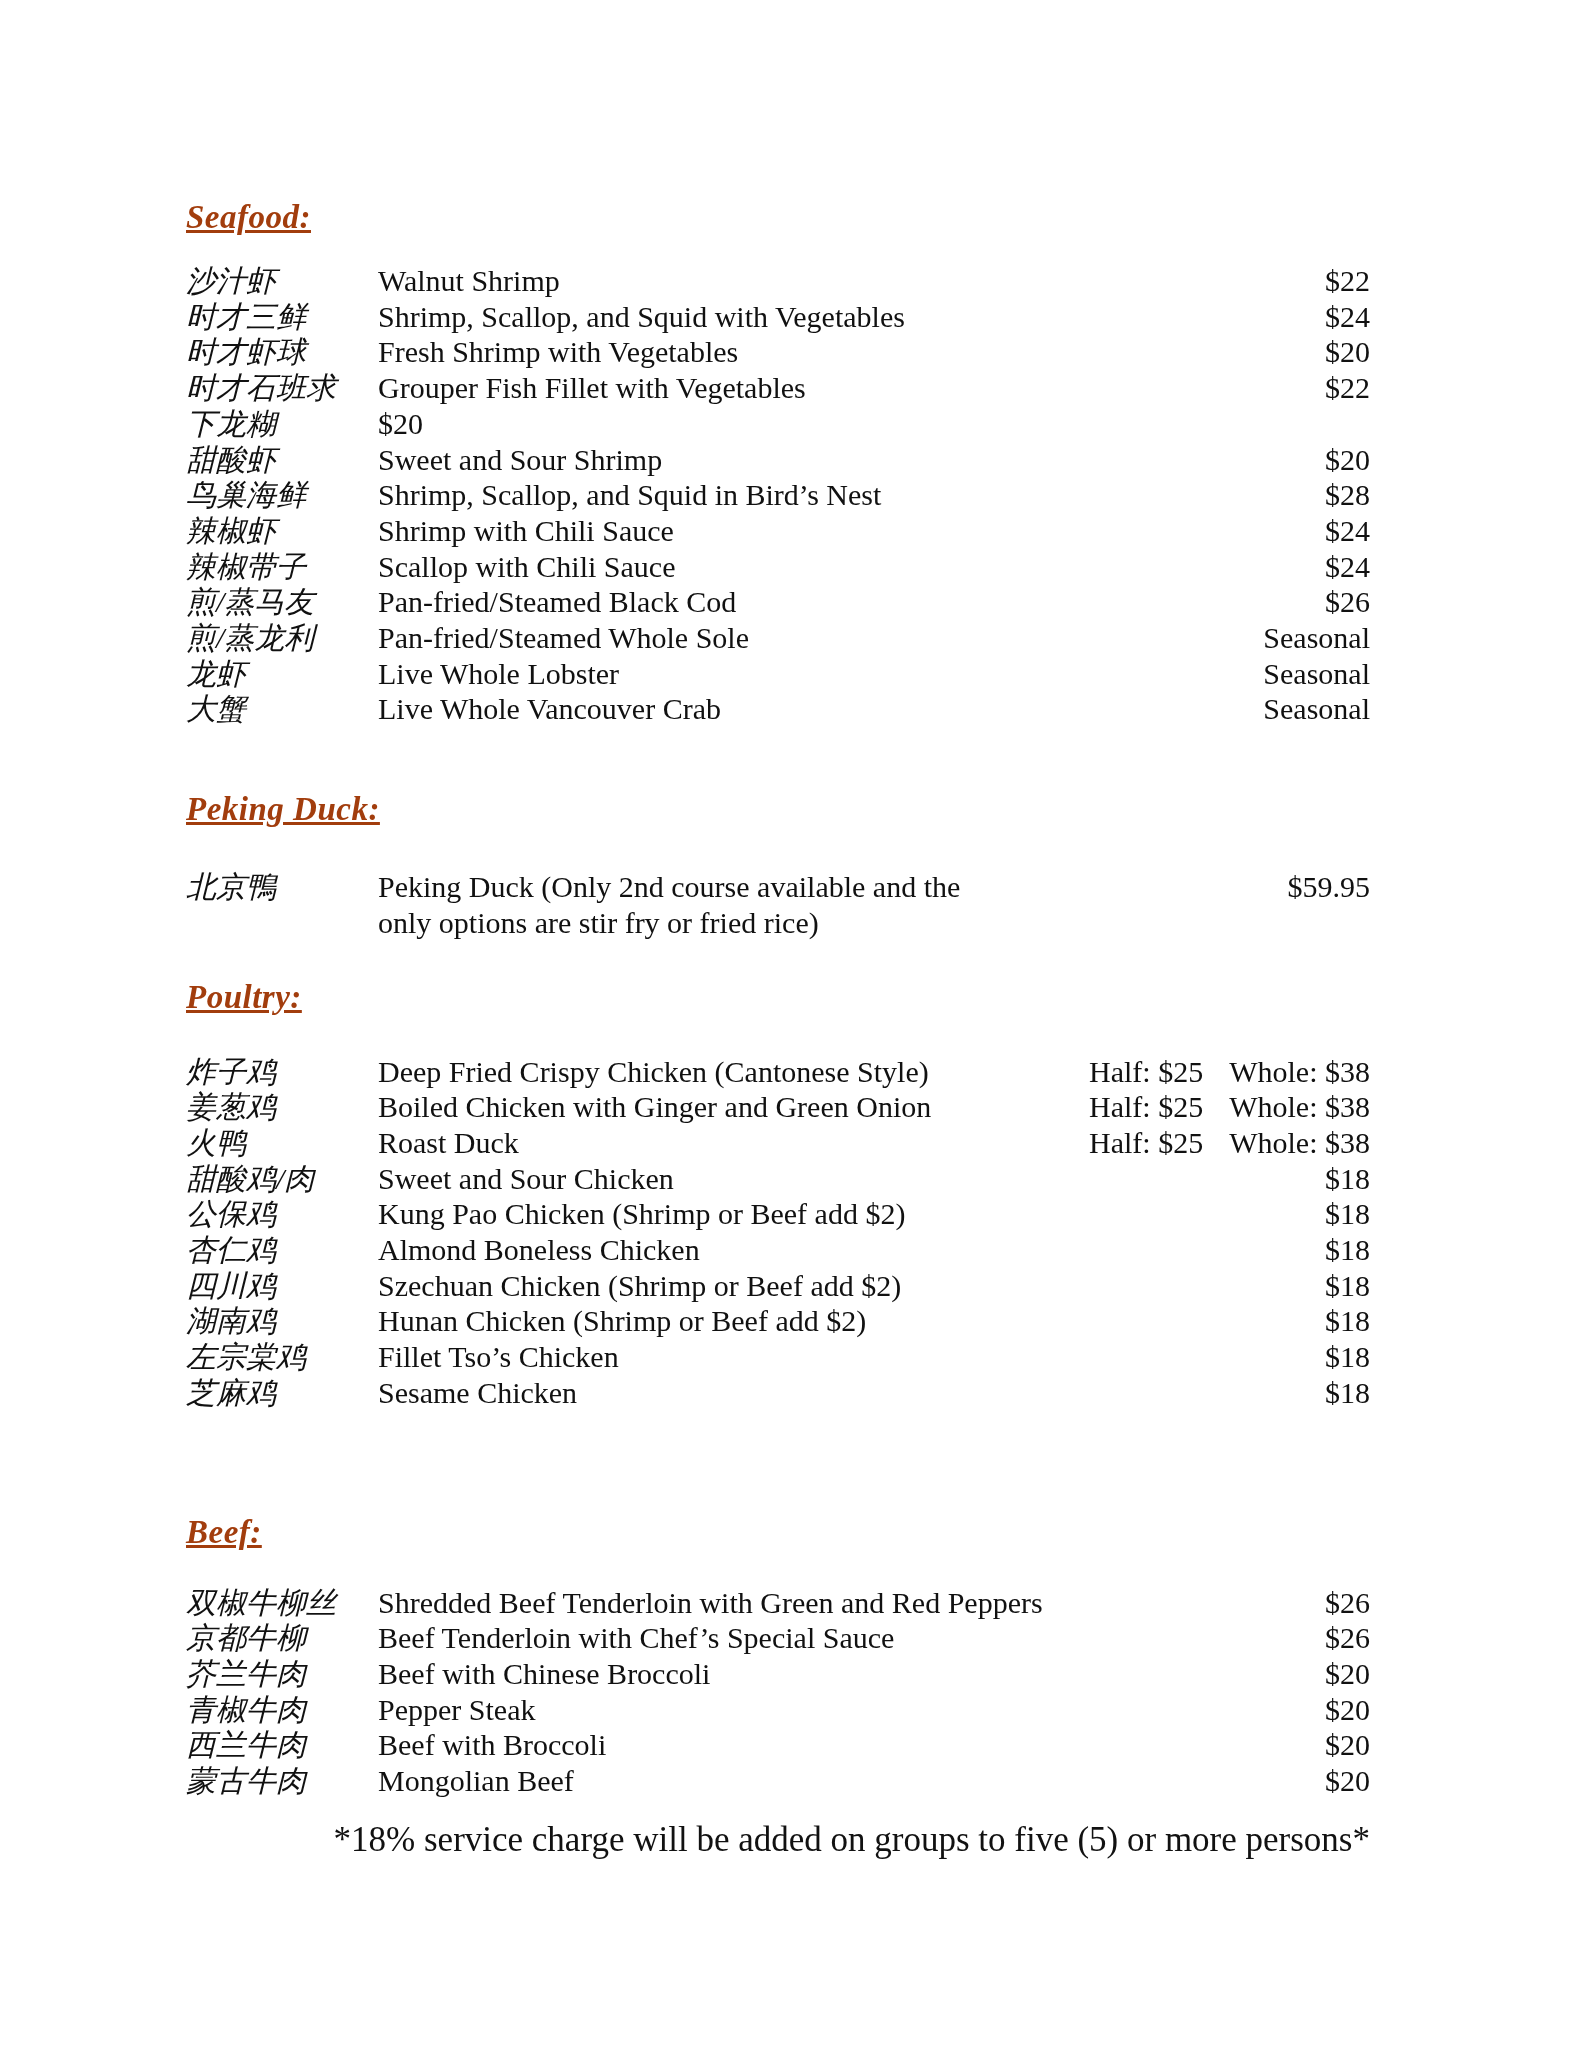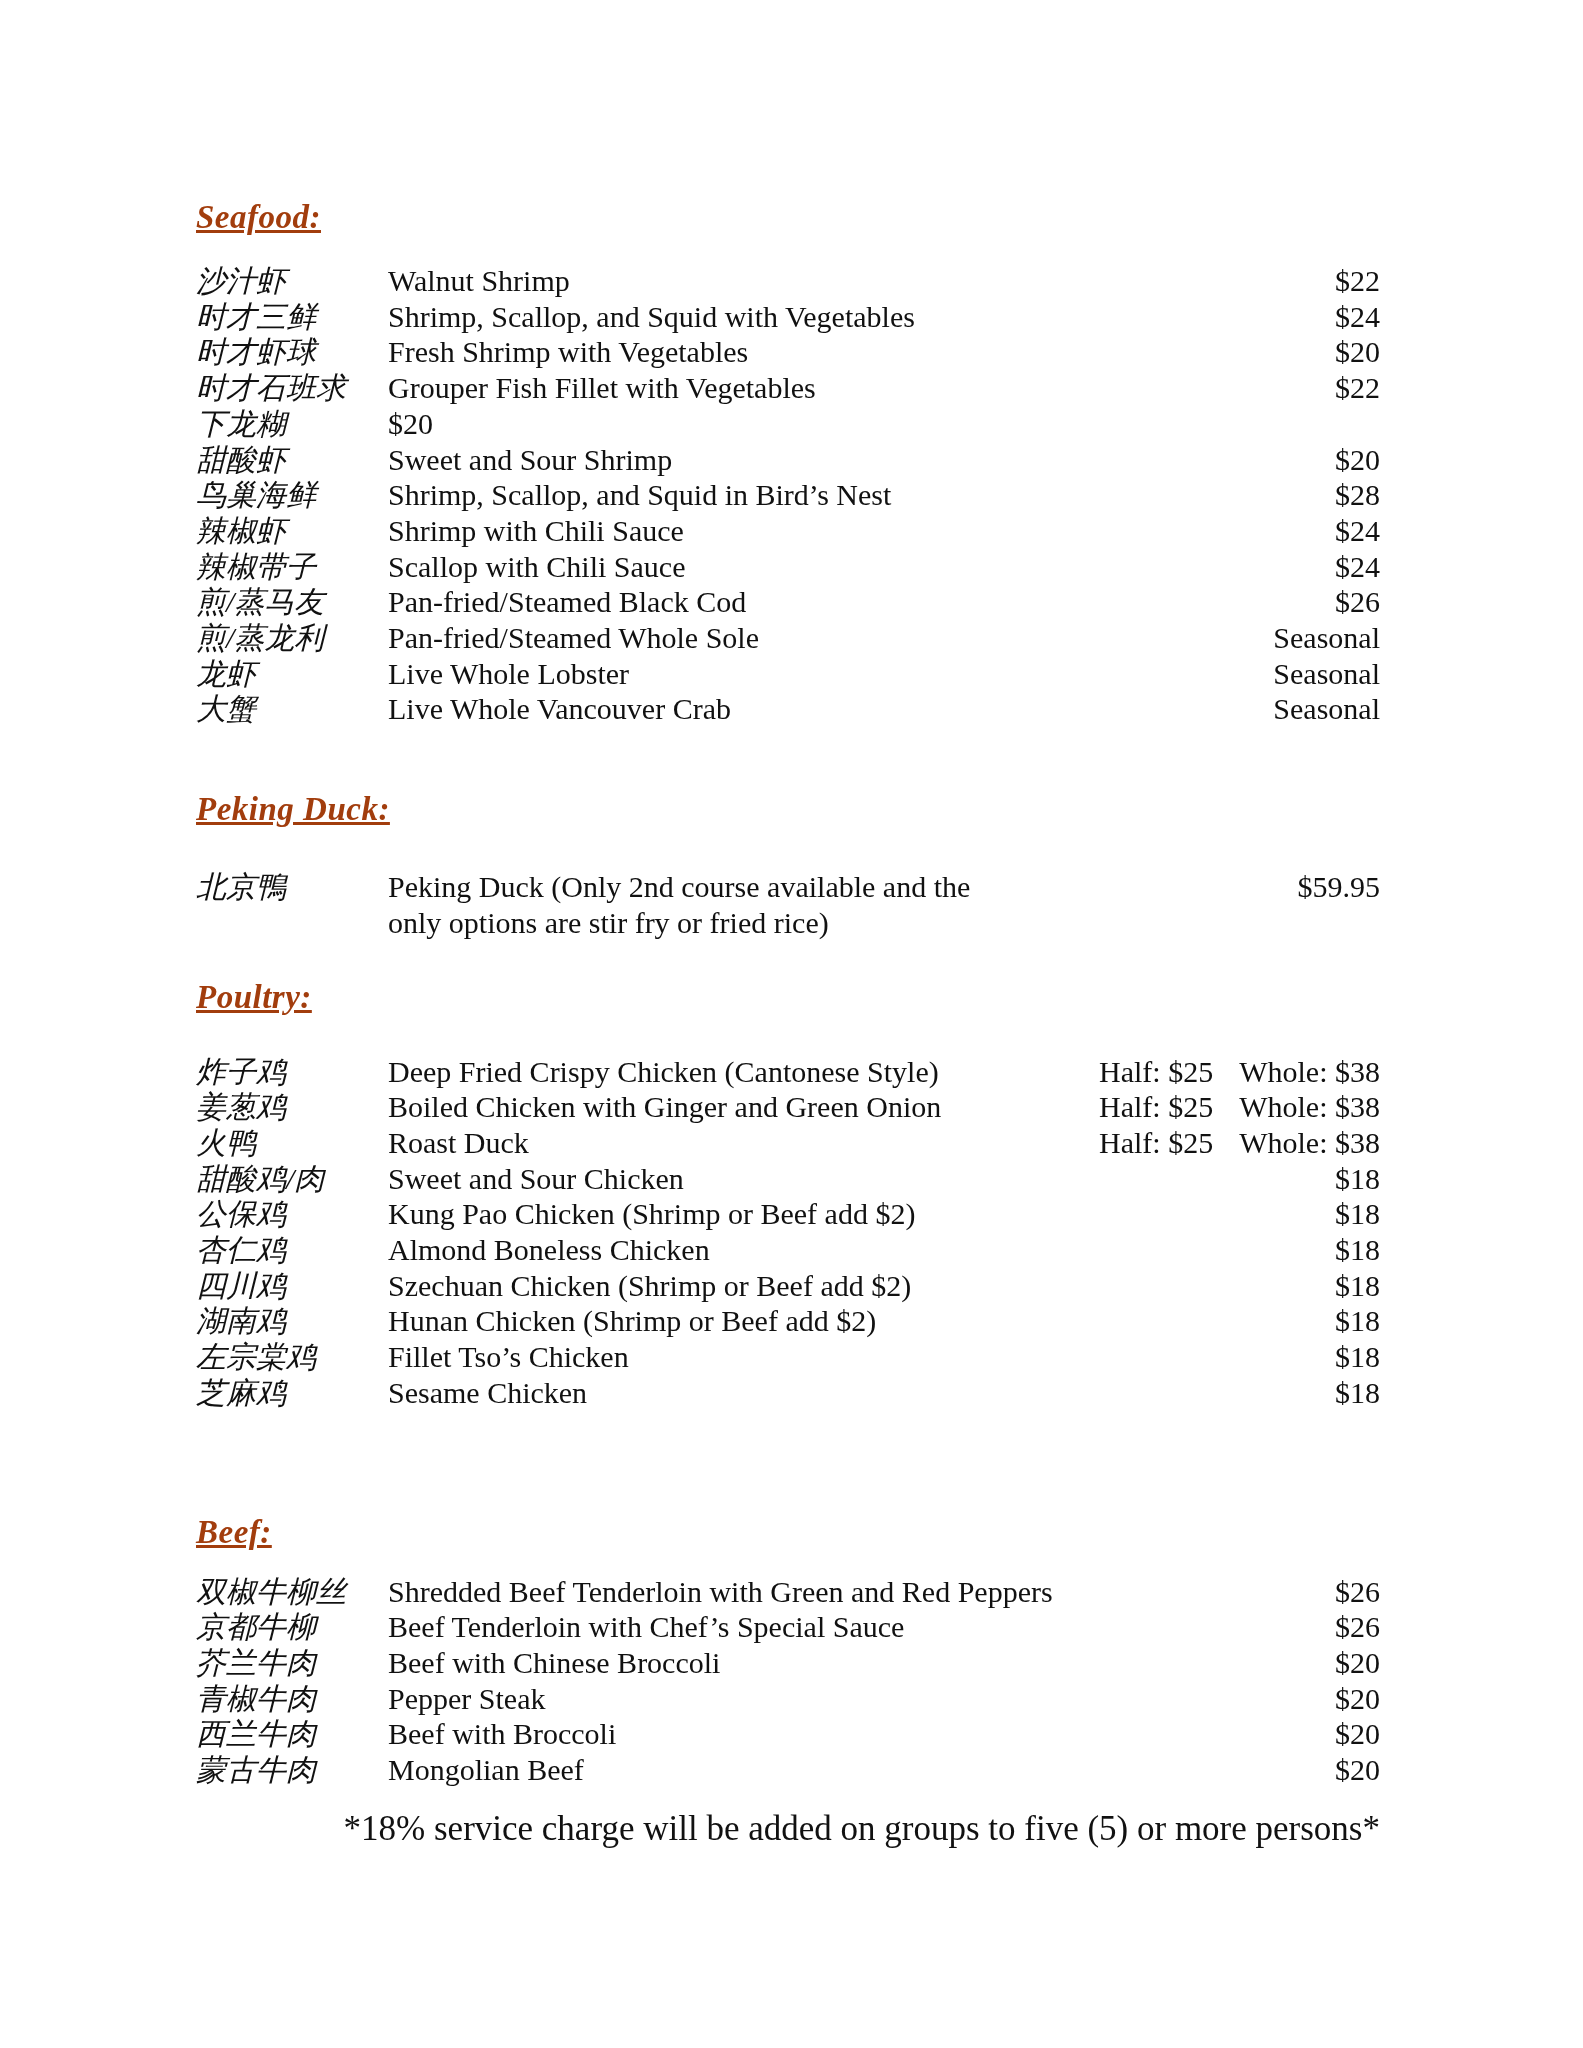--- a/index.html
+++ b/index.html
@@ -9,38 +9,38 @@
   }
   *{box-sizing:border-box;}
   html,body{margin:0;padding:0;}
   body{
     width:1583px;height:2048px;position:relative;overflow:hidden;
     background:var(--bg-color);
     color:var(--text-color);
     font-family:"Liberation Serif","DejaVu Serif",serif;
   }
   .content{
-    position:absolute;left:196px;top:197px;width:1184px;
+    position:absolute;left:186px;top:197px;width:1184px;
   }
   .menu-section{display:block;}
   .section-title{
     margin:0;
     font-size:33px;line-height:40px;
     font-weight:bold;font-style:italic;
     text-decoration:underline;
     color:var(--heading-color);
     letter-spacing:0.5px;
   }
   .items{margin-top:26px;}
   .sec-1{margin-top:62px;}
   .sec-1 .items{margin-top:40px;}
   .sec-2{margin-top:36px;}
   .sec-2 .items{margin-top:37px;}
   .sec-3{margin-top:101px;}
-  .sec-3 .items{margin-top:22px;}
+  .sec-3 .items{margin-top:33px;}
   .menu-row{
     display:grid;
     grid-template-columns:192px 1fr auto;
     font-size:30px;line-height:35.7px;
     align-items:start;
   }
   .cn{white-space:nowrap;font-style:italic;}
   .en{padding-right:20px;}
   .en-line{display:block;}
   .price{text-align:left;white-space:nowrap;}

